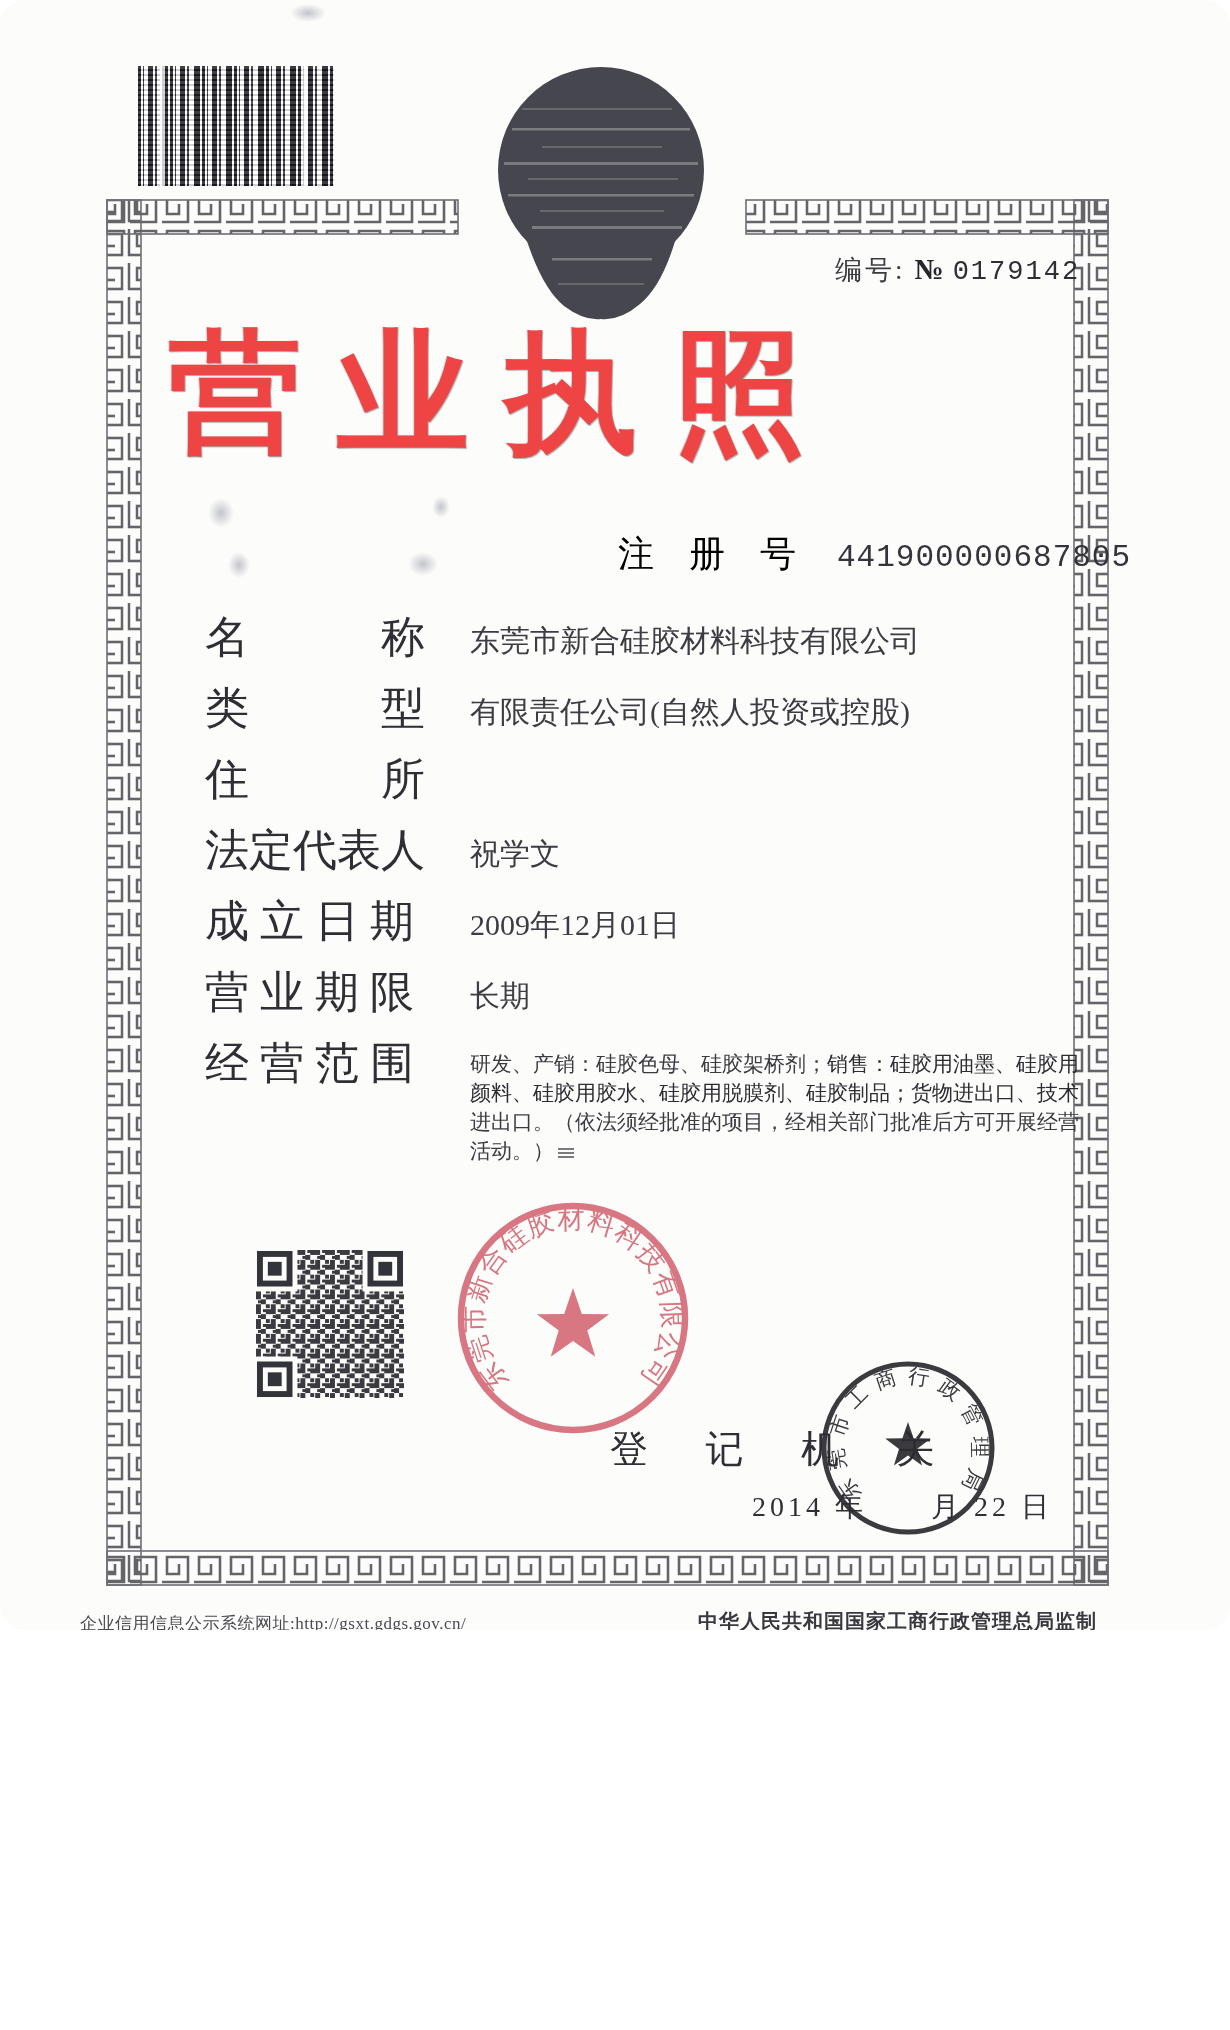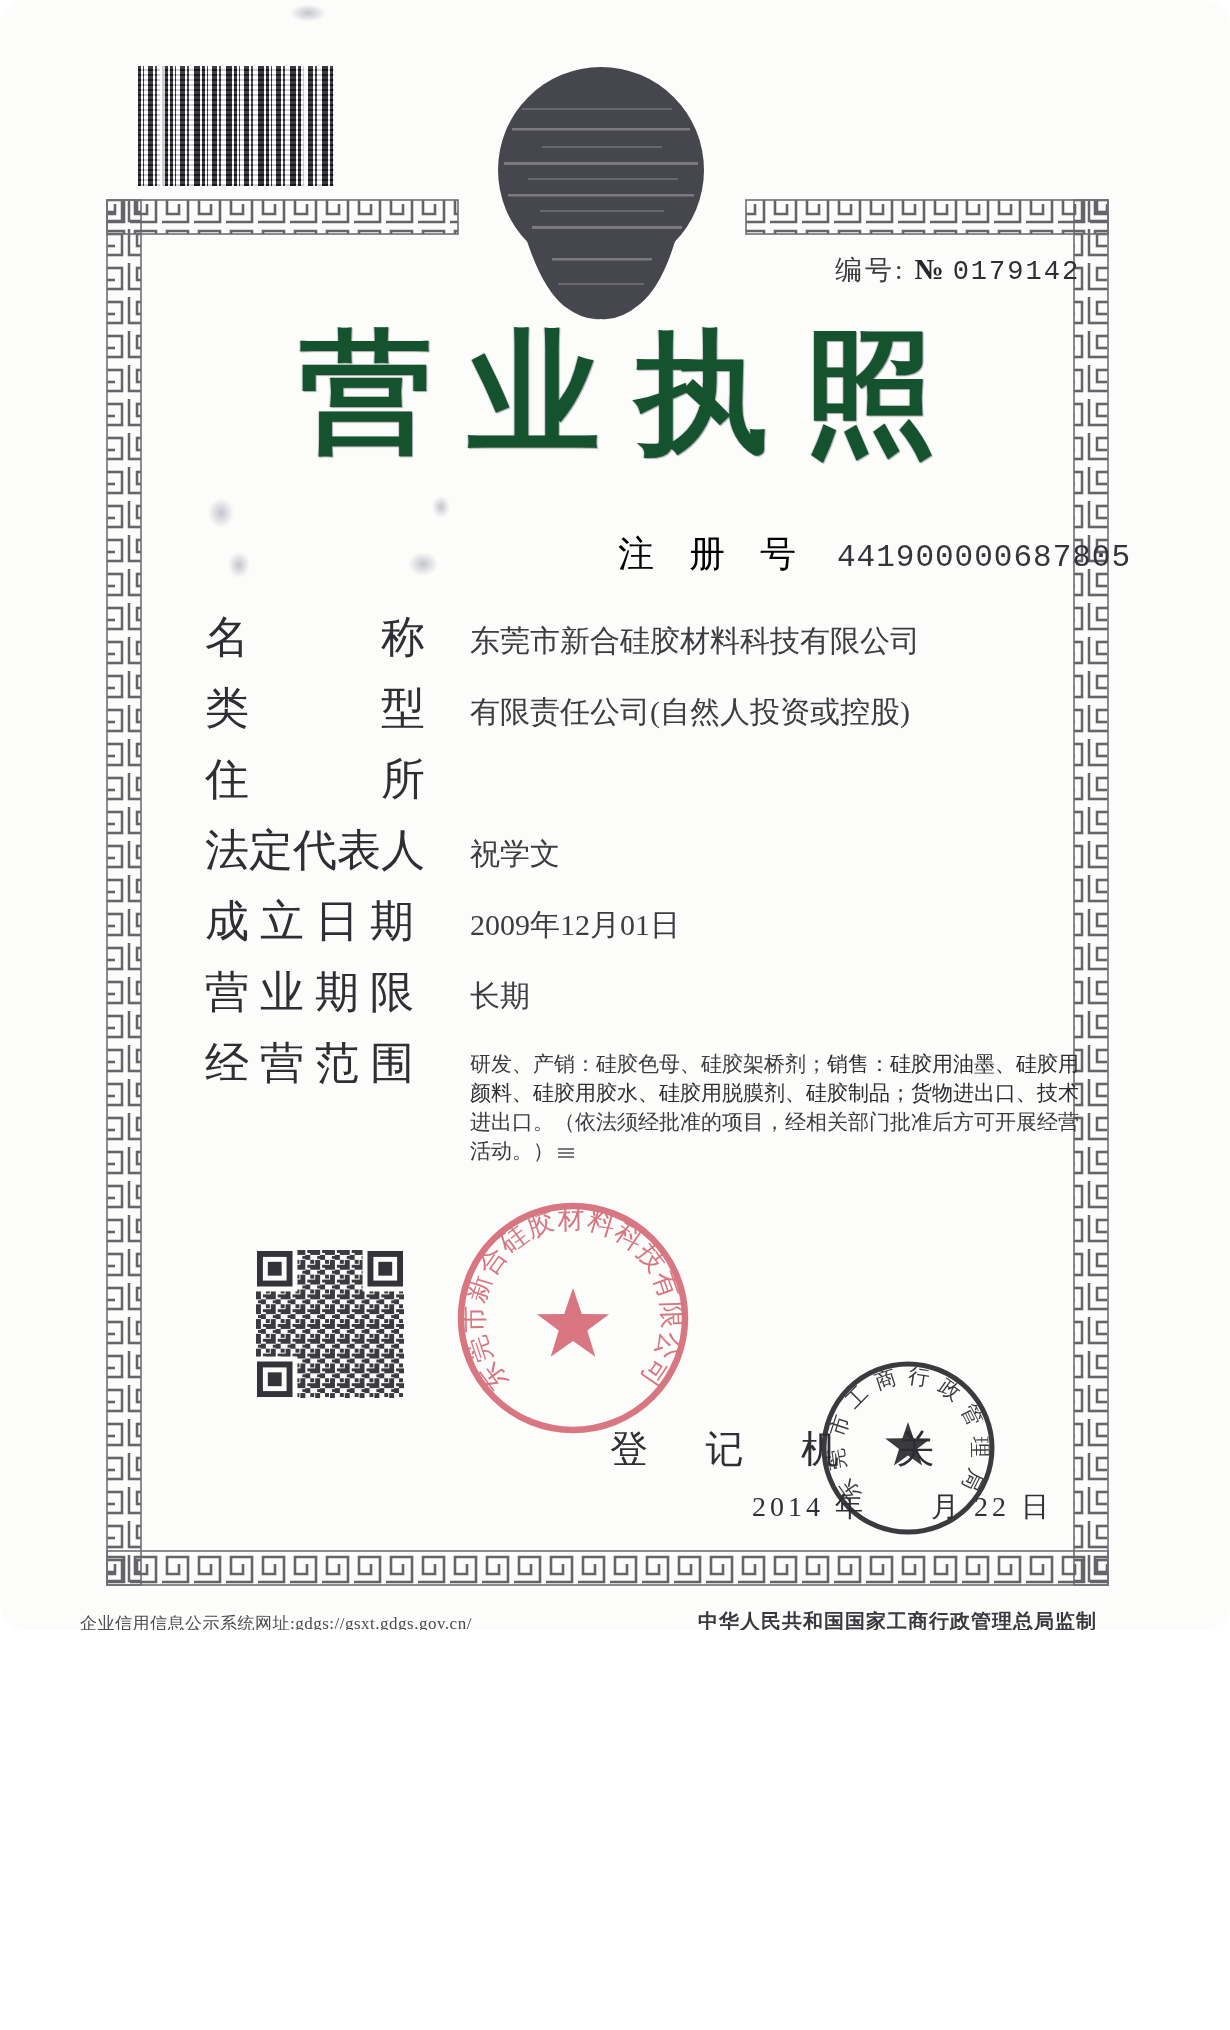--- a/index.html
+++ b/index.html
@@ -27,24 +27,24 @@
   
   .frame{left:95px;top:192px;width:1020px;height:1400px;}
 
   
   .serial{left:835px;top:252px;display:flex;align-items:baseline;gap:9px;white-space:nowrap;}
   .serial .zh{font-size:27px;color:#3a3a40;letter-spacing:3px;}
   .serial .no{font-size:29px;font-weight:bold;color:#26262c;}
   .serial .digits{font-family:"Liberation Mono","DejaVu Sans Mono",monospace;font-size:27px;color:#2e2e34;letter-spacing:2px;}
 
   
-  .title{left:148px;top:318px;width:940px;text-align:center;
+  .title{left:133px;top:318px;width:940px;
     font-family:"Liberation Sans","DejaVu Sans",sans-serif;font-weight:bold;
     font-size:132px;line-height:150px;letter-spacing:36px;padding-left:36px;box-sizing:border-box;
-    color:#14532d;text-shadow:1px 1px 1px rgba(70,70,80,.45), -1px 0 1px rgba(90,90,100,.3);}
+    color:#ef4444;text-shadow:1px 1px 1px rgba(70,70,80,.45), -1px 0 1px rgba(90,90,100,.3);}
 
   
   .regno{left:618px;top:530px;display:flex;align-items:baseline;gap:28px;white-space:nowrap;}
   .regno .lab{font-size:36px;color:#000000;letter-spacing:13px;}
   .regno .val{font-family:"Liberation Mono","DejaVu Sans Mono",monospace;font-size:31px;color:#34343c;letter-spacing:1px;}
 
   
   .rows{left:205px;top:612px;width:885px;}
   .row{display:flex;align-items:flex-start;height:71px;}
   .row.scope-row{height:auto;}
@@ -224,16 +224,16 @@
     <circle cx="0" cy="0" r="84" fill="none" stroke="#2b2b30" stroke-width="5"></circle>
     <polygon points="0,-24 5.6,-7.7 22.8,-7.4 9,2.9 14.1,19.4 0,9.5 -14.1,19.4 -9,2.9 -22.8,-7.4 -5.6,-7.7" transform="translate(0,-2)" fill="#2b2b30"></polygon>
     <defs>
         <path id="blkArc" d="M -46 46 A 65 65 0 1 1 46 46" fill="none"></path>
       </defs>
     <text font-size="21" fill="#2b2b30" font-family="Liberation Serif, DejaVu Serif, serif">
       <textPath href="#blkArc" textLength="295">东莞市工商行政管理局</textPath>
     </text>
   </svg>
 
-  <div class="abs foot-left">企业信用信息公示系统网址:gdgs://gsxt.gdgs.gov.cn/</div>
+  <div class="abs foot-left">企业信用信息公示系统网址:http://gsxt.gdgs.gov.cn/</div>
   <div class="abs foot-right">中华人民共和国国家工商行政管理总局监制</div>
 
 </div>
 
 </body></html>

